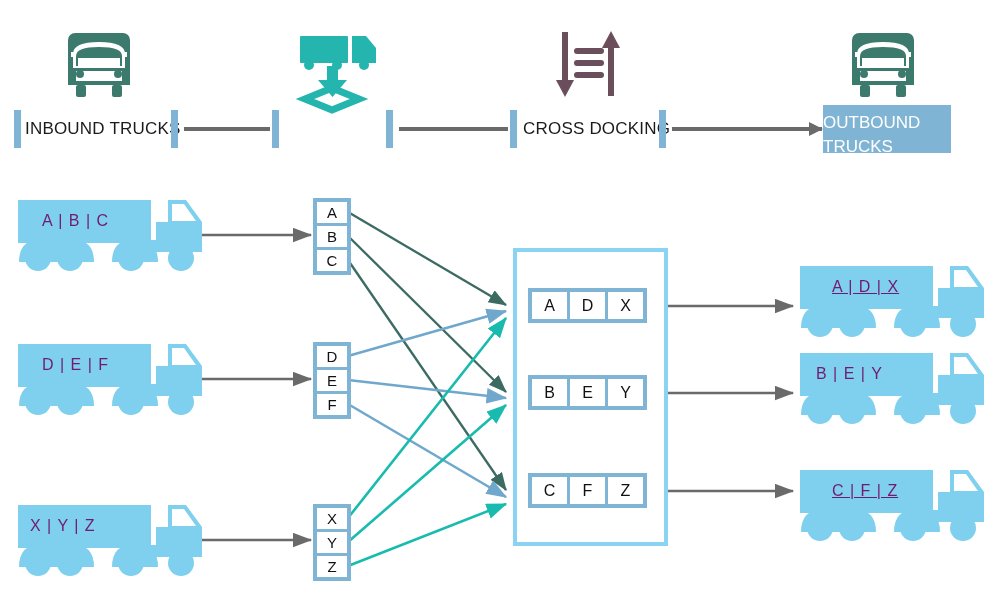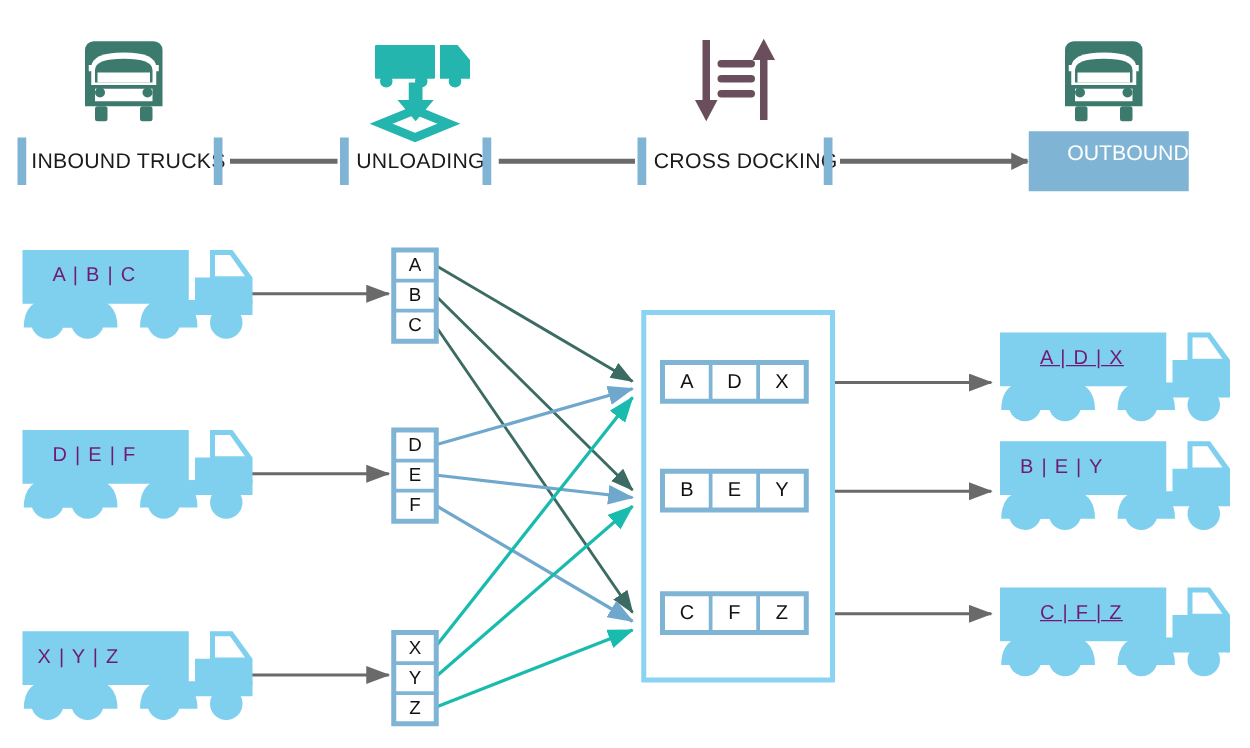--- a/index.html
+++ b/index.html
@@ -57,21 +57,21 @@
     top: -5px;
     border-left: 14px solid #6a6a6a;
     border-top: 7px solid transparent;
     border-bottom: 7px solid transparent;
   }
   .outbound-box {
     position: absolute;
     background: #7FB4D4;
     color: #ffffff;
     font-size: 17px;
-    text-align: right;
+    text-align: left;
     line-height: 24px;
     padding-top: 6px;
     box-sizing: border-box;
   }
   .truck-label {
     position: absolute;
     font-size: 16px;
     color: #701a75;
     letter-spacing: 1px;
     white-space: nowrap;
@@ -192,31 +192,31 @@
         <rect x="896" y="85" width="10" height="12" rx="2"></rect>
       </g>
     </svg>
 
     <div class="tick" style="left:14px;"></div>
     <div class="stage-label" style="left:25px;">INBOUND TRUCKS</div>
     <div class="tick" style="left:171px;"></div>
     <div class="connector" style="left:184px; width:86px;"></div>
 
     <div class="tick" style="left:272px;"></div>
-    <div class="stage-label" style="left:285px;">UNLOADING</div>
     <div class="tick" style="left:386px;"></div>
     <div class="connector" style="left:399px; width:109px;"></div>
 
     <div class="tick" style="left:510px;"></div>
     <div class="stage-label" style="left:523px;">CROSS DOCKING</div>
     <div class="tick" style="left:659px;"></div>
     <div class="connector arrowed" style="left:672px; width:150px;"></div>
 
     <div class="outbound-box" style="left:823px; top:105px; width:128px; height:48px;">
       <div>OUTBOUND</div>
+      <div>TRUCKS</div>
     </div>
   </div>
 
   <svg id="flow-svg" viewBox="0 0 1000 598" xmlns="http://www.w3.org/2000/svg">
     <defs>
       <marker id="ah-gray" markerWidth="9" markerHeight="9" refX="7.5" refY="3" orient="auto">
         <path d="M0,0 L8,3 L0,6 z" fill="#6a6a6a"></path>
       </marker>
       <marker id="ah-abc" markerWidth="9" markerHeight="9" refX="7.5" refY="3" orient="auto">
         <path d="M0,0 L8,3 L0,6 z" fill="#3B6B62"></path>

